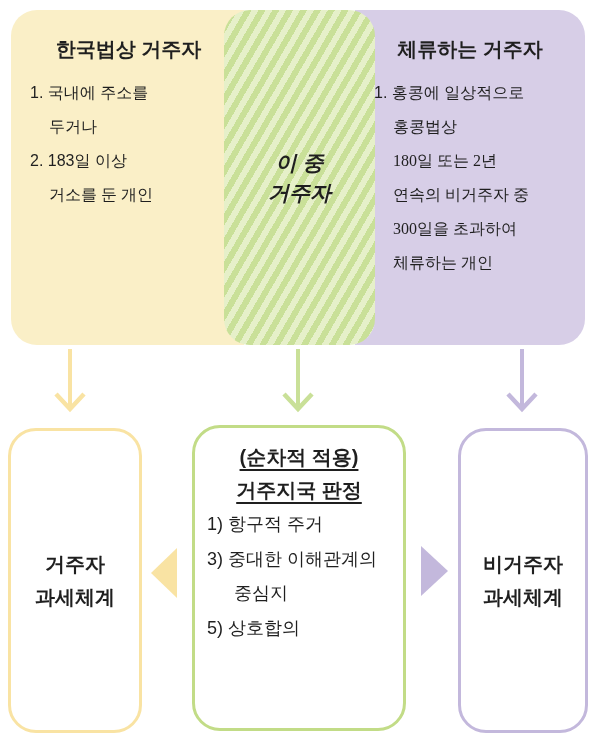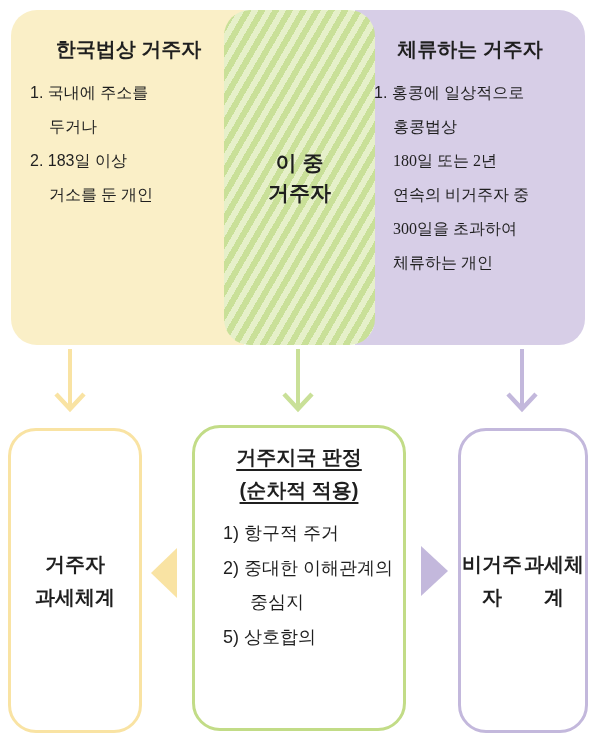--- a/index.html
+++ b/index.html
@@ -14,46 +14,46 @@
   .canvas{position:relative;width:600px;height:745px;background:#ffffff;overflow:hidden;}
 
   
   .top-box{position:absolute;top:10px;height:335px;}
   .box-korea{left:11px;width:233px;background:var(--yellow-fill);border-radius:26px 0 0 26px;z-index:1;}
   .box-hongkong{left:355px;width:230px;background:var(--purple-fill);border-radius:0 26px 26px 0;z-index:1;}
   .box-dual{left:224px;width:151px;border-radius:26px;z-index:2;
     background:repeating-linear-gradient(120deg,
       var(--green-stripe-light) 0 6px, var(--green-stripe-dark) 6px 12px);
     display:flex;align-items:center;justify-content:center;text-align:center;}
-  .box-dual .dual-line{font-size:21px;font-weight:bold;line-height:30px;}
+  .box-dual .dual-line{font-size:21px;font-weight:bold;line-height:30px;font-style:italic;}
 
   .top-title{font-size:20px;font-weight:bold;text-align:center;margin-top:26px;line-height:26px;}
   .top-list{margin-top:14px;font-size:16px;line-height:34px;}
   .box-korea .top-list{padding-left:19px;}
   .box-korea .top-title{padding-left:2px;}
   .box-hongkong .top-list{padding-left:19px;padding-right:10px;}
   .line.indent{padding-left:19px;font-family:Liberation Serif, serif;}
 
   
   .down-arrow{position:absolute;top:349px;width:44px;height:64px;}
   .arrow-yellow{left:48px;} .arrow-green{left:276px;} .arrow-purple{left:500px;}
   .down-arrow svg{display:block;width:44px;height:64px;}
 
   
   .bottom-box{position:absolute;background:#ffffff;border-radius:28px;}
   .box-resident{left:8px;top:428px;width:134px;height:305px;border:3px solid var(--yellow-accent);
     display:flex;flex-direction:column;align-items:center;justify-content:center;}
   .box-nonresident{left:458px;top:428px;width:130px;height:305px;border:3px solid var(--purple-accent);
-    display:flex;flex-direction:row;align-items:center;justify-content:center;}
+    display:flex;flex-direction:column;align-items:center;justify-content:center;}
   .big-label{font-size:20px;font-weight:bold;line-height:33px;text-align:center;}
 
   .box-judgment{left:192px;top:425px;width:214px;height:306px;border:3px solid var(--green-accent);padding-top:13px;}
   .judgment-title{text-align:center;font-size:20px;font-weight:bold;line-height:33px;}
   .judgment-title .u{text-decoration:underline;text-decoration-thickness:2px;text-underline-offset:5px;}
-  .judgment-list{margin-top:9px;padding-left:28px;font-size:18px;line-height:34.5px;}
+  .judgment-list{padding-left:12px;font-size:18px;line-height:34.5px;}
   .judgment-list .line.indent{padding-left:27px;}
 
   
   .tri{position:absolute;width:0;height:0;}
   .tri-left{left:151px;top:548px;border-top:25px solid transparent;border-bottom:25px solid transparent;
     border-right:26px solid var(--yellow-accent);}
   .tri-right{left:421px;top:546px;border-top:25px solid transparent;border-bottom:25px solid transparent;
     border-left:27px solid var(--purple-accent);}
 </style>
 </head>
@@ -109,26 +109,26 @@
     </svg>
   </div>
 
   <div class="bottom-box box-resident">
     <div class="big-label">거주자</div>
     <div class="big-label">과세체계</div>
   </div>
 
   <div class="bottom-box box-judgment">
     <div class="judgment-title">
+      <div><span class="u">(순차적 적용)</span></div>
       <div><span class="u">거주지국 판정</span></div>
-      <div><span class="u">(순차적 적용)</span></div>
     </div>
     <div class="judgment-list">
       <div class="line">1) 항구적 주거</div>
-      <div class="line">2) 중대한 이해관계의</div>
+      <div class="line">3) 중대한 이해관계의</div>
       <div class="line indent">중심지</div>
       <div class="line">5) 상호합의</div>
     </div>
   </div>
 
   <div class="bottom-box box-nonresident">
     <div class="big-label">비거주자</div>
     <div class="big-label">과세체계</div>
   </div>
 

